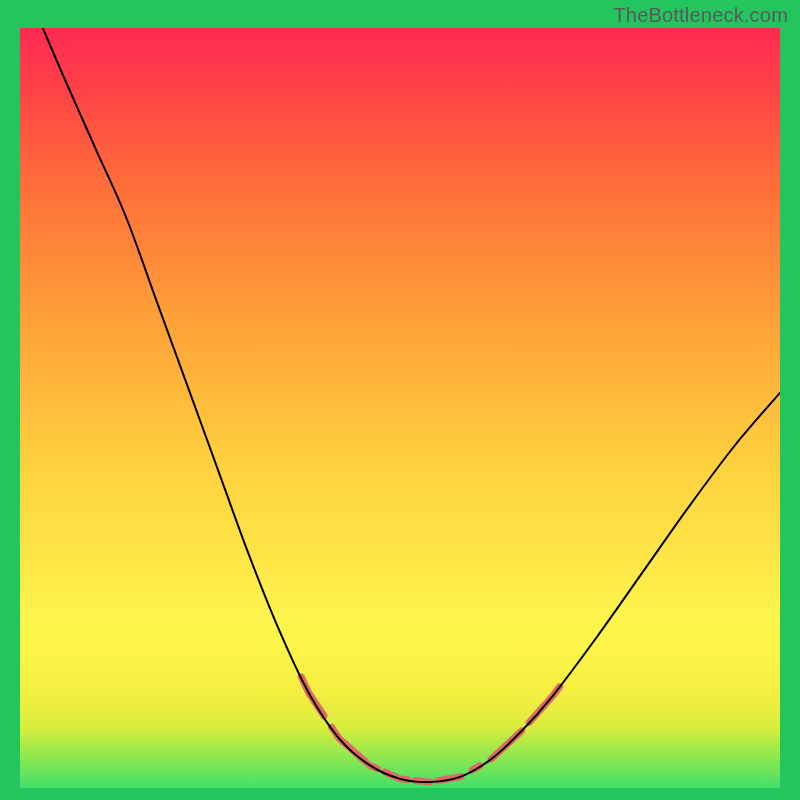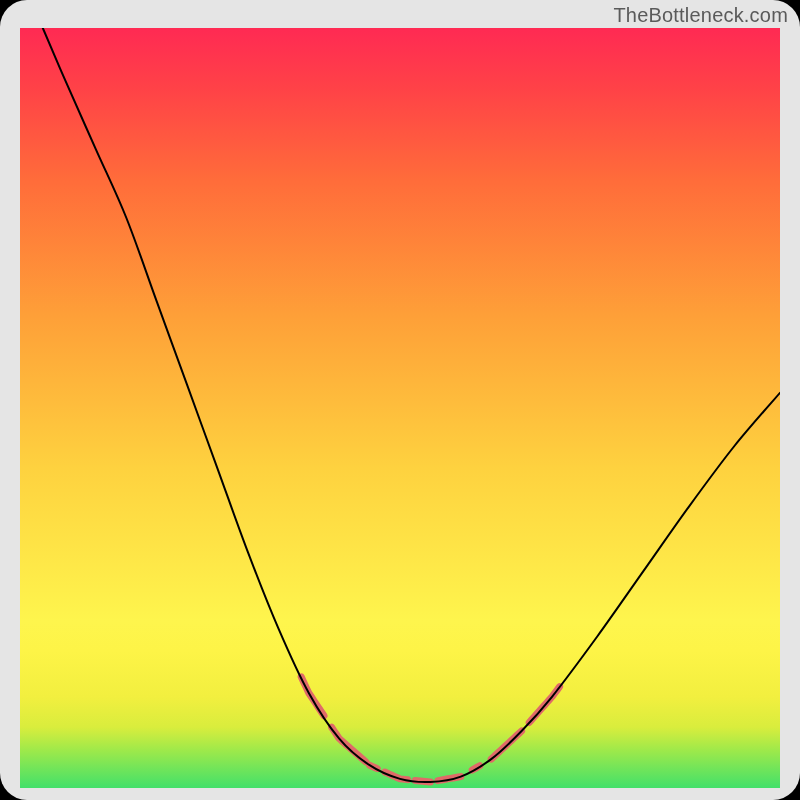--- a/index.html
+++ b/index.html
@@ -8,22 +8,21 @@
     width: 800px;
     height: 800px;
     background: #000000;
     overflow: hidden;
     font-family: Arial, Helvetica, sans-serif;
   }
   .stage {
     position: relative;
     width: 800px;
     height: 800px;
-    background: #e5e5e5;
-    border-radius: 27px;
+    background: #22c55e;
   }
   .watermark {
     position: absolute;
     top: 4px;
     right: 12px;
     color: #5a5a5a;
     font-size: 20px;
     font-weight: 500;
     letter-spacing: 0.2px;
     user-select: none;

